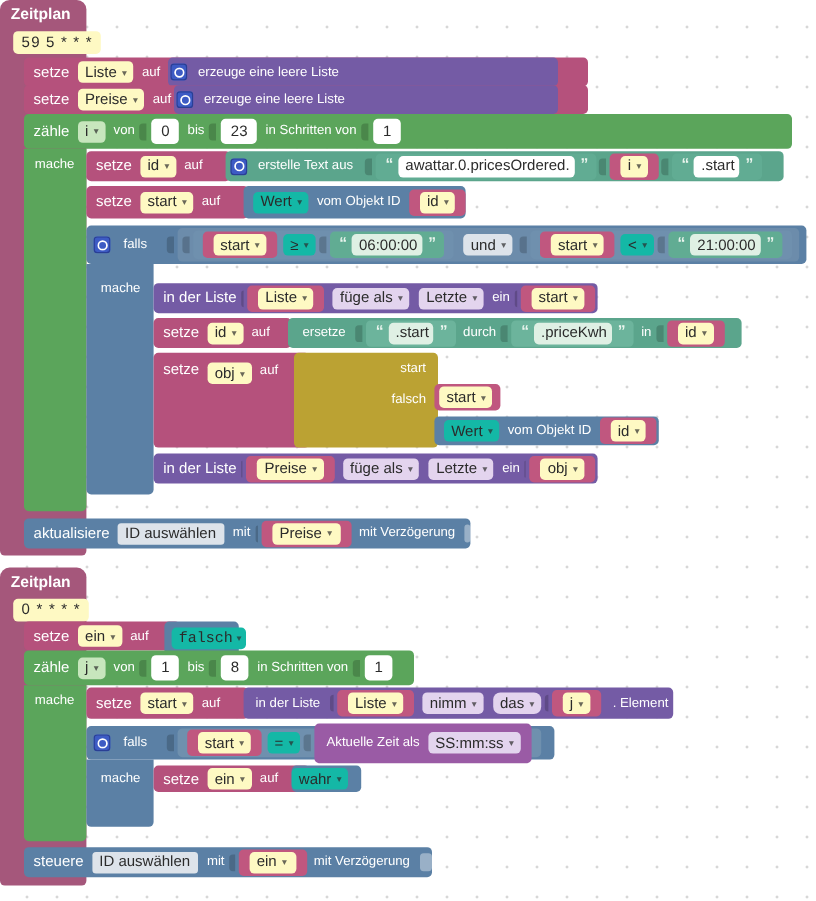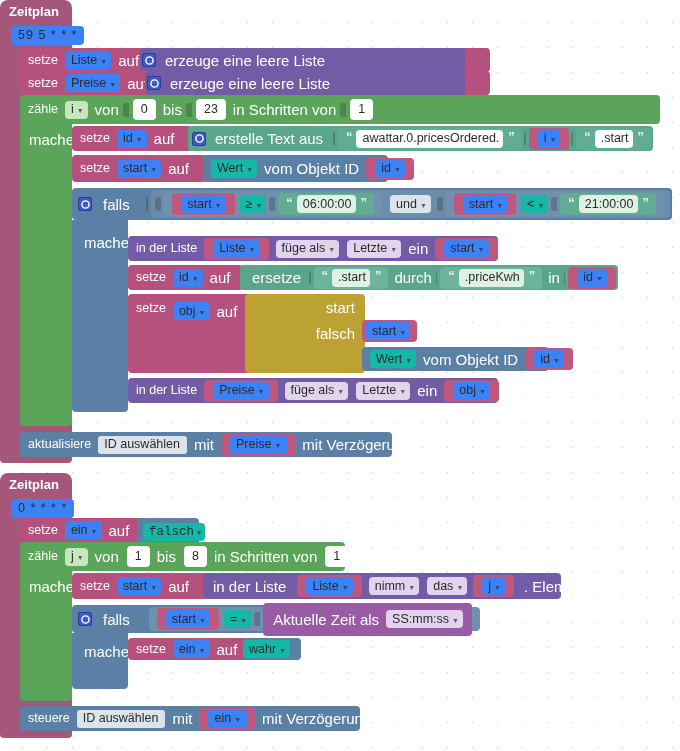--- a/index.html
+++ b/index.html
@@ -25,38 +25,38 @@
   
   .blk {
     position: absolute;
     border-radius: 4px;
     color: #fff;
     display: flex;
     align-items: center;
     white-space: nowrap;
     line-height: 1;
   }
-  .lbl { color:#fff; font-size:15px; padding:0 4px; }
+  .lbl { color:#fff; font-size:11px; padding:0 4px; }
 
   
   .fld {
     display: inline-flex;
     align-items: center;
     border-radius: 4px;
     padding: 2px 4px 2px 6px;
     font-size: 12.5px;
     margin: 0 3px;
     height: 18px;
     line-height: 1;
   }
   .fld .cap { margin-right: 3px; }
   .arrow { font-size: 7px; opacity: .7; line-height:1; transform: translateY(1px); }
 
   
-  .f-var   { background:#3b82f6; color:#2b2b2b; }
+  .f-var   { background:#fef9c3; color:#2b2b2b; }
   .f-varg  { background:#c7e6bd; color:#2b2b2b; }
   .f-lite  { background:#14b8a6; color:#2b2b2b; }
   .f-litew { background:#ffffff; color:#2b2b2b; }
   .f-green { background:#dff0e4; color:#2b2b2b; }
   .f-purp  { background:#e3d4ee; color:#2b2b2b; }
   .f-gray  { background:#dde3ea; color:#2b2b2b; }
 
   
   .rep {
     display:inline-flex; align-items:center;
@@ -486,21 +486,21 @@
     <span class="rep c-varpill">
       <span class="fld f-var">
         <span class="cap">Liste</span>
           <span class="arrow">▼</span>
       </span>
     </span>
     <span class="fld f-purp" style="margin-left:5px;">
       <span class="cap">nimm</span>
         <span class="arrow">▼</span>
     </span>
-    <span class="fld f-purp" style="margin-left:5px;">
+    <span class="fld f-purp" style="margin-left:5px;border-radius:6px;">
       <span class="cap">das</span>
         <span class="arrow">▼</span>
     </span>
     <span class="socket"></span>
     <span class="rep c-varpill">
       <span class="fld f-var">
         <span class="cap">j</span>
           <span class="arrow">▼</span>
       </span>
     </span>

